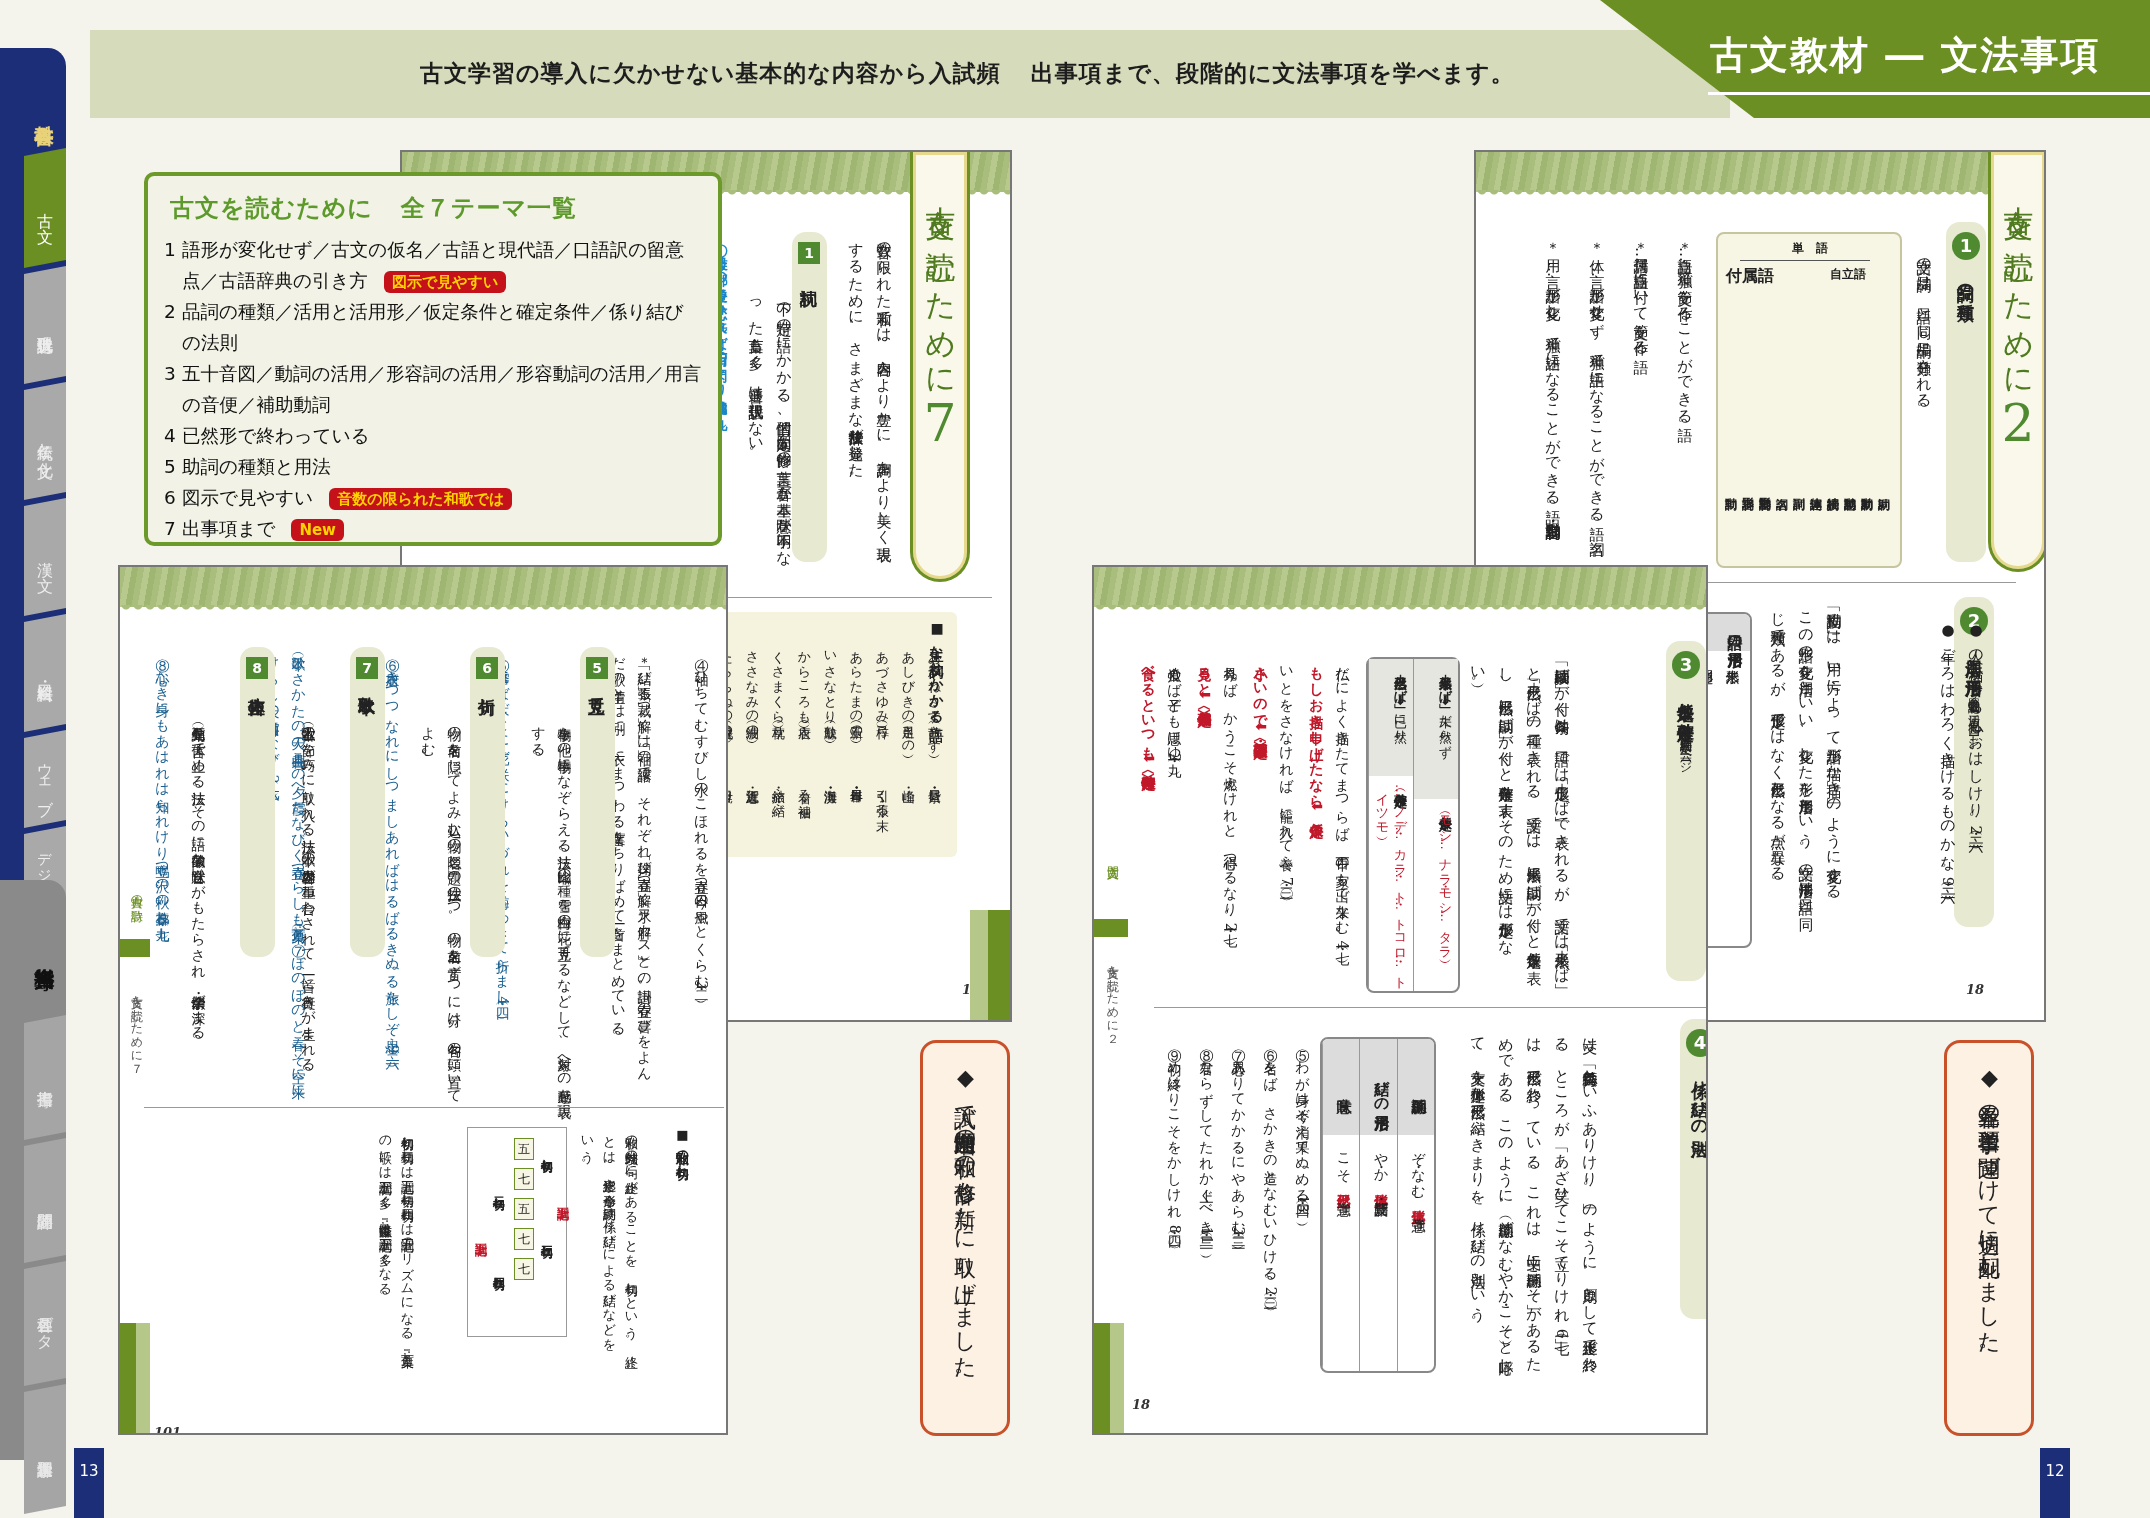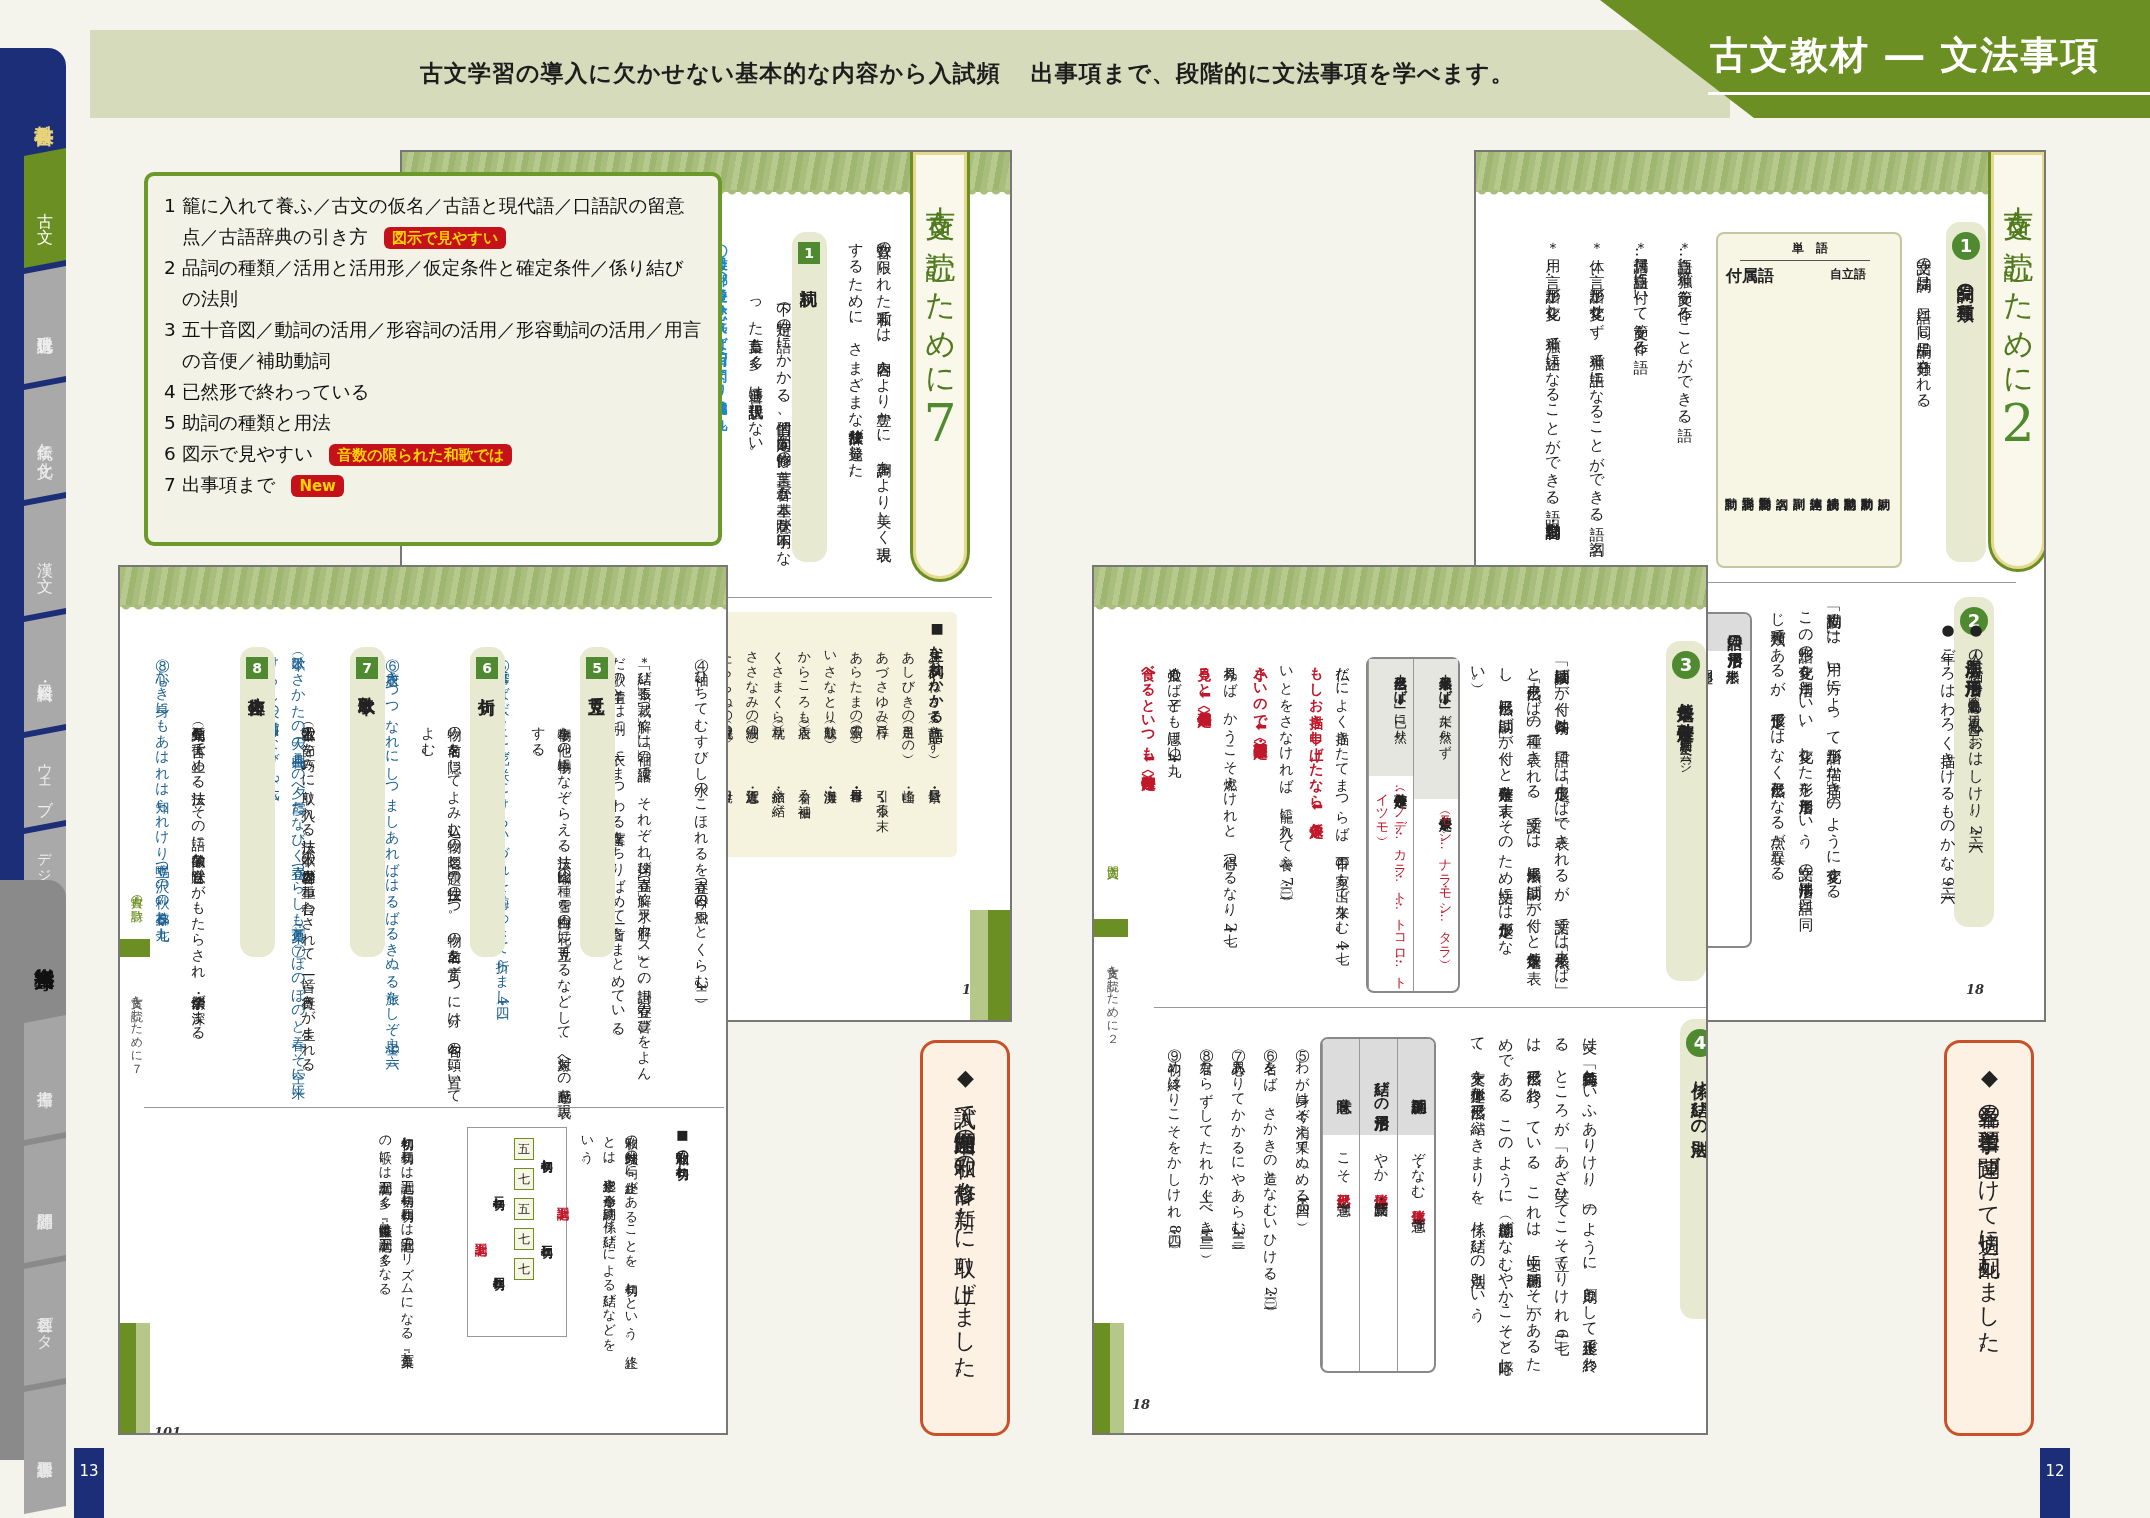--- a/index.html
+++ b/index.html
@@ -202,24 +202,25 @@
   <div class="running-head" style="left:8px;top:420px;color:#555;">古文を読むために７</div>
   <div style="position:absolute;left:0;top:372px;width:30px;height:18px;background:#6b8f22;"></div>
   <div class="pnum" style="left:34px;top:858px;">101</div>
   <div class="page-foot" style="left:0;bottom:0;width:30px;">
       <div class="f1" style="width:16px"></div>
       <div class="f2" style="left:16px;width:14px"></div>
     </div>
 </section>
 
 <div class="overview">
+  <h2><span>古文を読むために</span><span class="gap"></span><span>全７テーマ一覧</span></h2>
   <div id="ov-list">
       <div class="ov-item">
         <span class="n">1</span>
-        <span class="t"><span>籠に入れて養ふ／古文の仮名／古語と現代語／口語訳の留意点／古語辞典の引き方</span><span class="badge">図示で見やすい</span></span>
+        <span class="t"><span>語形が変化せず／古文の仮名／古語と現代語／口語訳の留意点／古語辞典の引き方</span><span class="badge">図示で見やすい</span></span>
       </div>
       <div class="ov-item">
         <span class="n">2</span>
         <span class="t"><span>品詞の種類／活用と活用形／仮定条件と確定条件／係り結びの法則</span></span>
       </div>
       <div class="ov-item">
         <span class="n">3</span>
         <span class="t"><span>五十音図／動詞の活用／形容詞の活用／形容動詞の活用／用言の音便／補助動詞</span></span>
       </div>
       <div class="ov-item">

